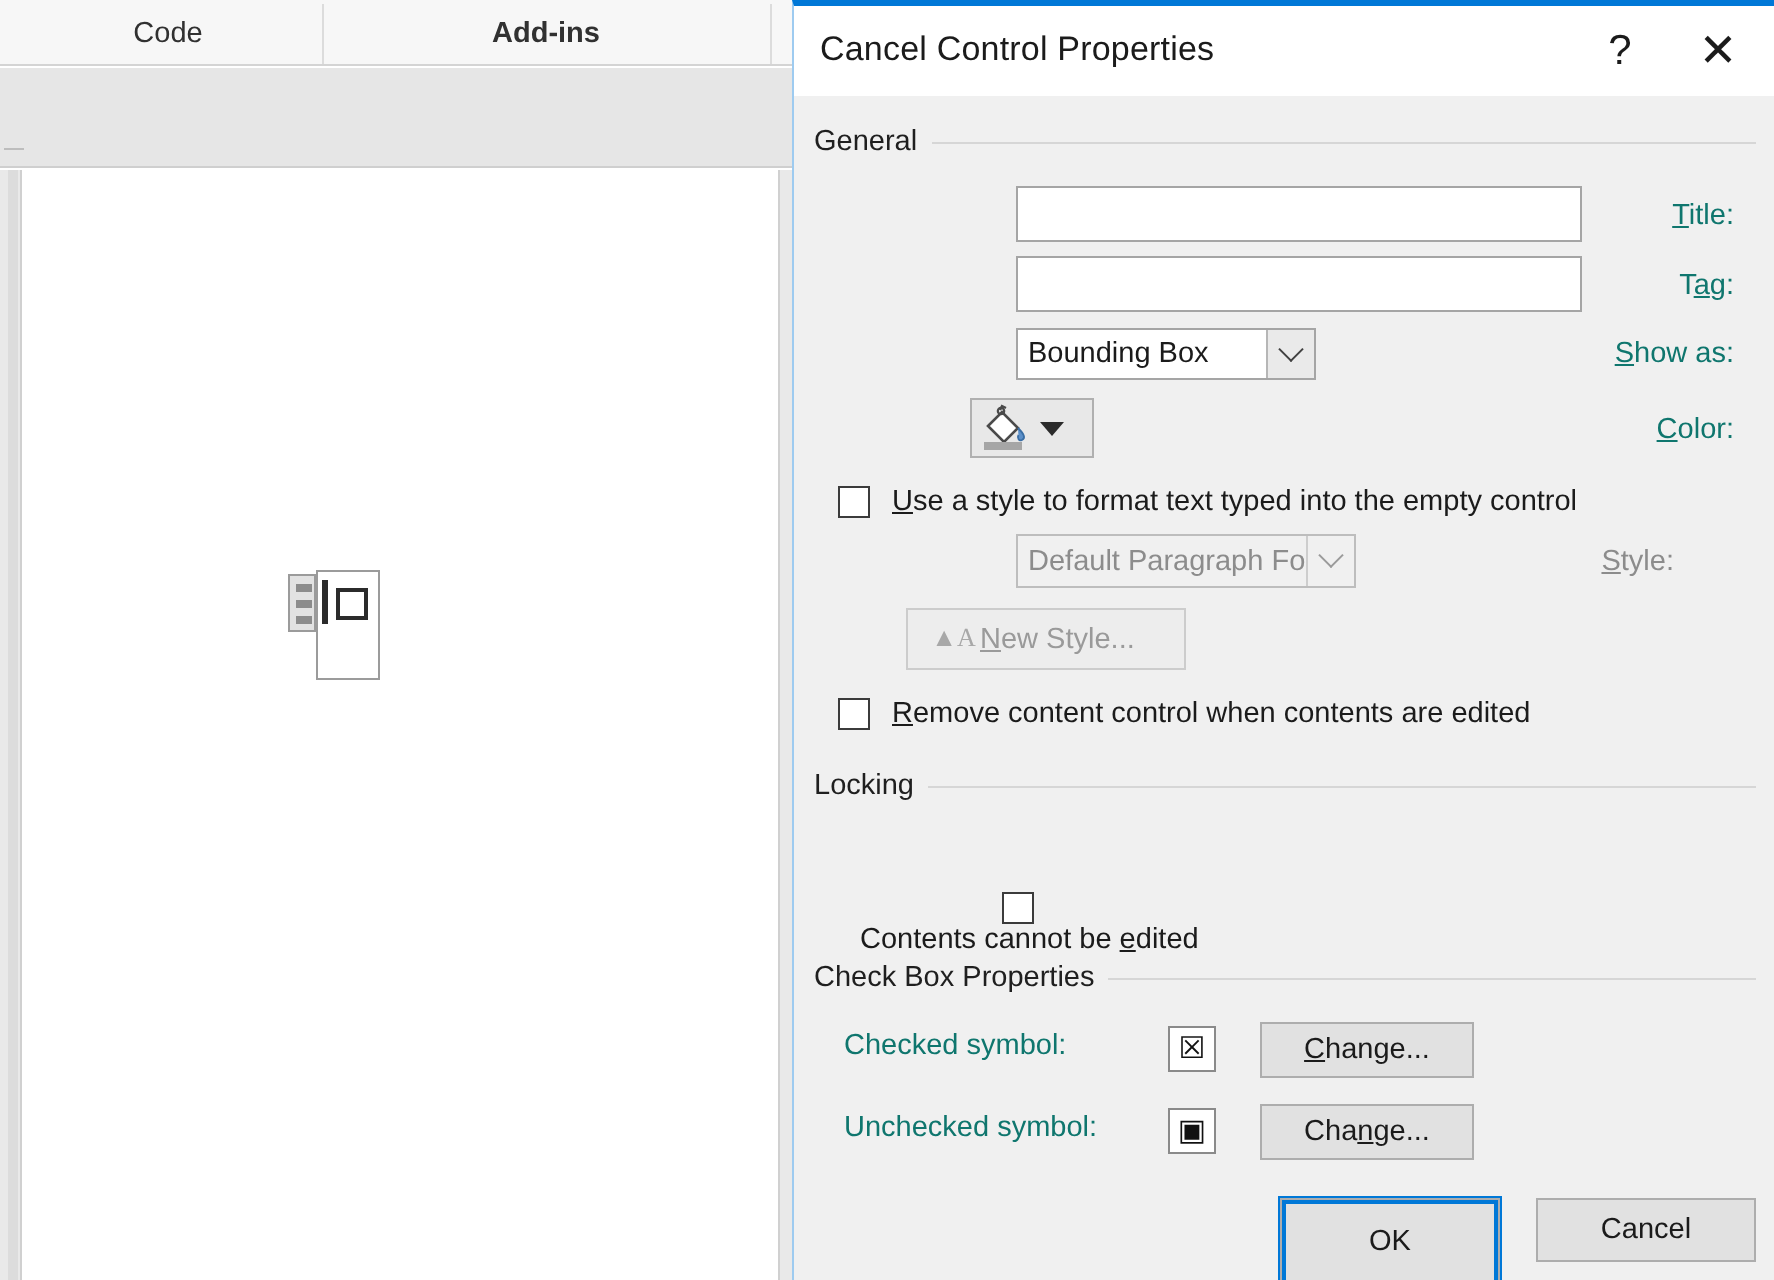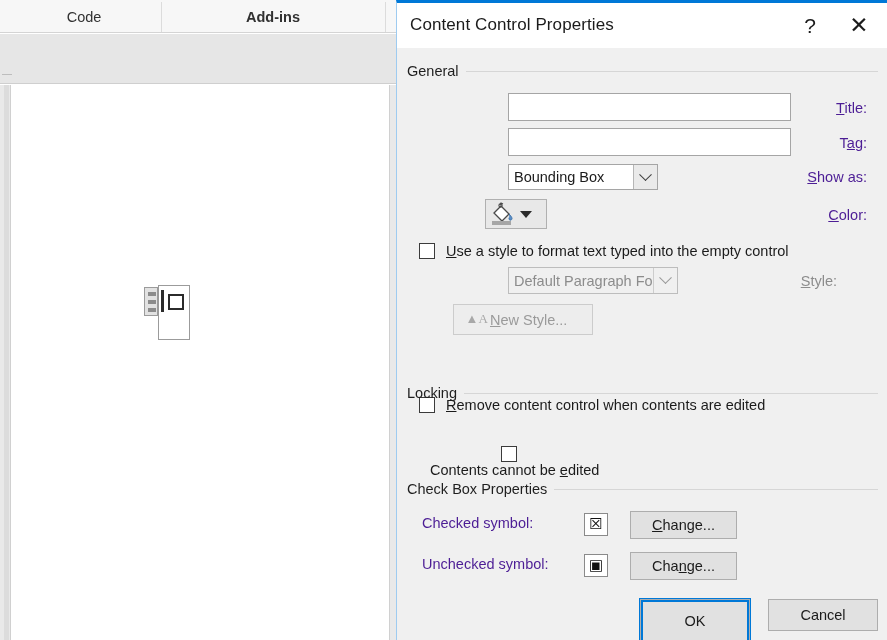--- a/index.html
+++ b/index.html
@@ -135,21 +135,21 @@
   .section-label {
     font-size: 14.5px; color: #1f1f1f;
     white-space: nowrap; padding-right: 7px;
   }
   .section-rule {
     flex: 1; height: 1px; background: #d6d6d6;
   }
 
   .lbl {
     position: absolute;
-    font-size: 14.5px; color: #4c1d95;
+    font-size: 14.5px; color: #0f766e;
     white-space: nowrap;
   }
   .lbl-right { text-align: right; }
   u { text-decoration: underline; text-underline-offset: 1px; }
 
   .textbox {
     position: absolute;
     background: #ffffff;
     border: 1px solid #a5a5a5;
   }
@@ -286,21 +286,21 @@
         <div class="cc-bar"></div>
         <div class="cc-check"></div>
       </div>
     </div>
   </div>
 </div>
 
 <div class="dialog">
 
   <div class="titlebar">
-    <div class="dlg-title">Content Control Properties</div>
+    <div class="dlg-title">Cancel Control Properties</div>
     <div class="tb-btn tb-help">
       <span>?</span>
     </div>
     <div class="tb-btn tb-close">
       <span>✕</span>
     </div>
   </div>
 
   <div class="dlg-body">
 
@@ -348,21 +348,21 @@
       <span class="combo-arrow">
         <span class="chev dim"></span>
       </span>
     </div>
 
     <div class="btn disabled" style="left:56px;top:256px;width:140px;height:31px;justify-content:flex-start;padding-left:36px;">
       <span class="newstyle-ico"> ▲A</span>
       <span><u>N</u>ew Style...</span>
     </div>
 
-    <div class="cbrow" style="left:22px;top:301px;margin-top:48px;">
+    <div class="cbrow" style="left:22px;top:301px;">
       <span class="cbox"></span>
       <span class="cblabel"><u>R</u>emove content control when contents are edited</span>
     </div>
 
     <div class="section" style="top:337px;">
       <span class="section-label">Locking</span>
       <span class="section-rule"></span>
     </div>
 
 

